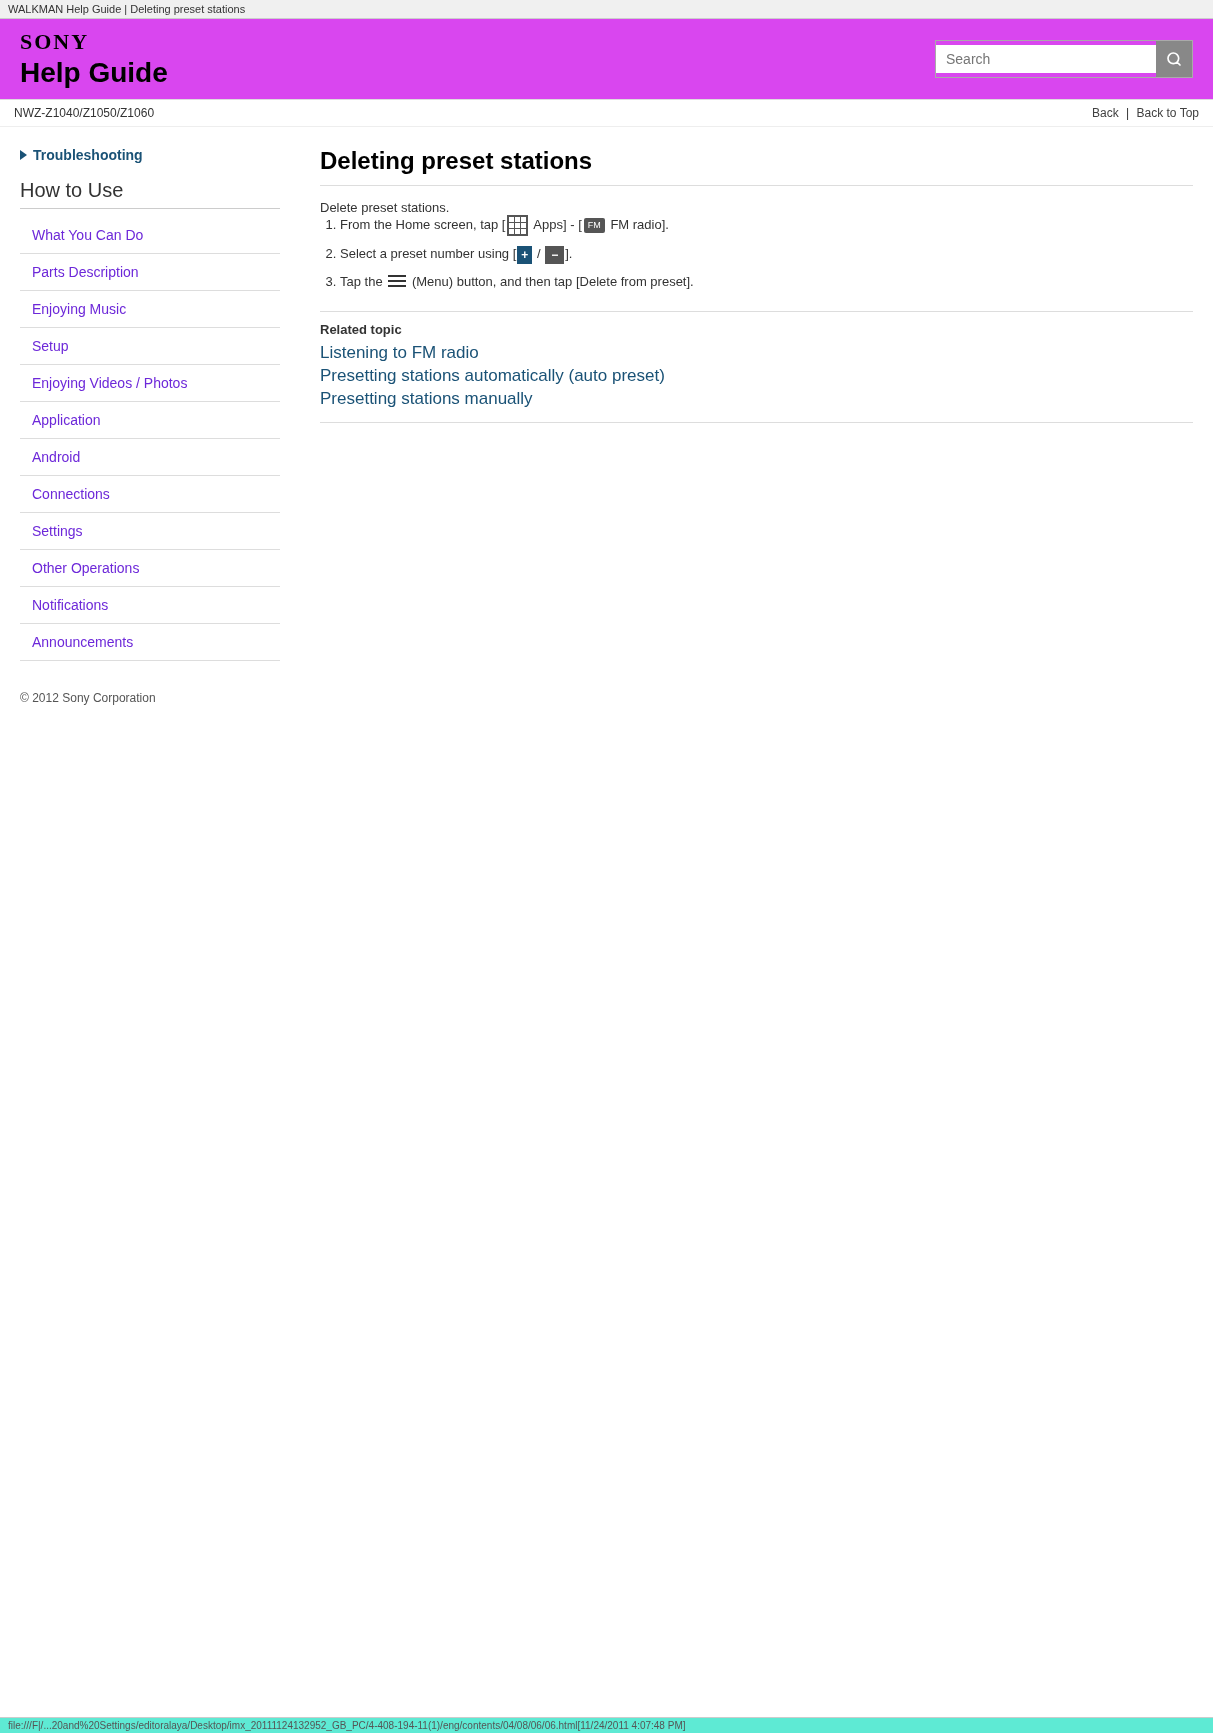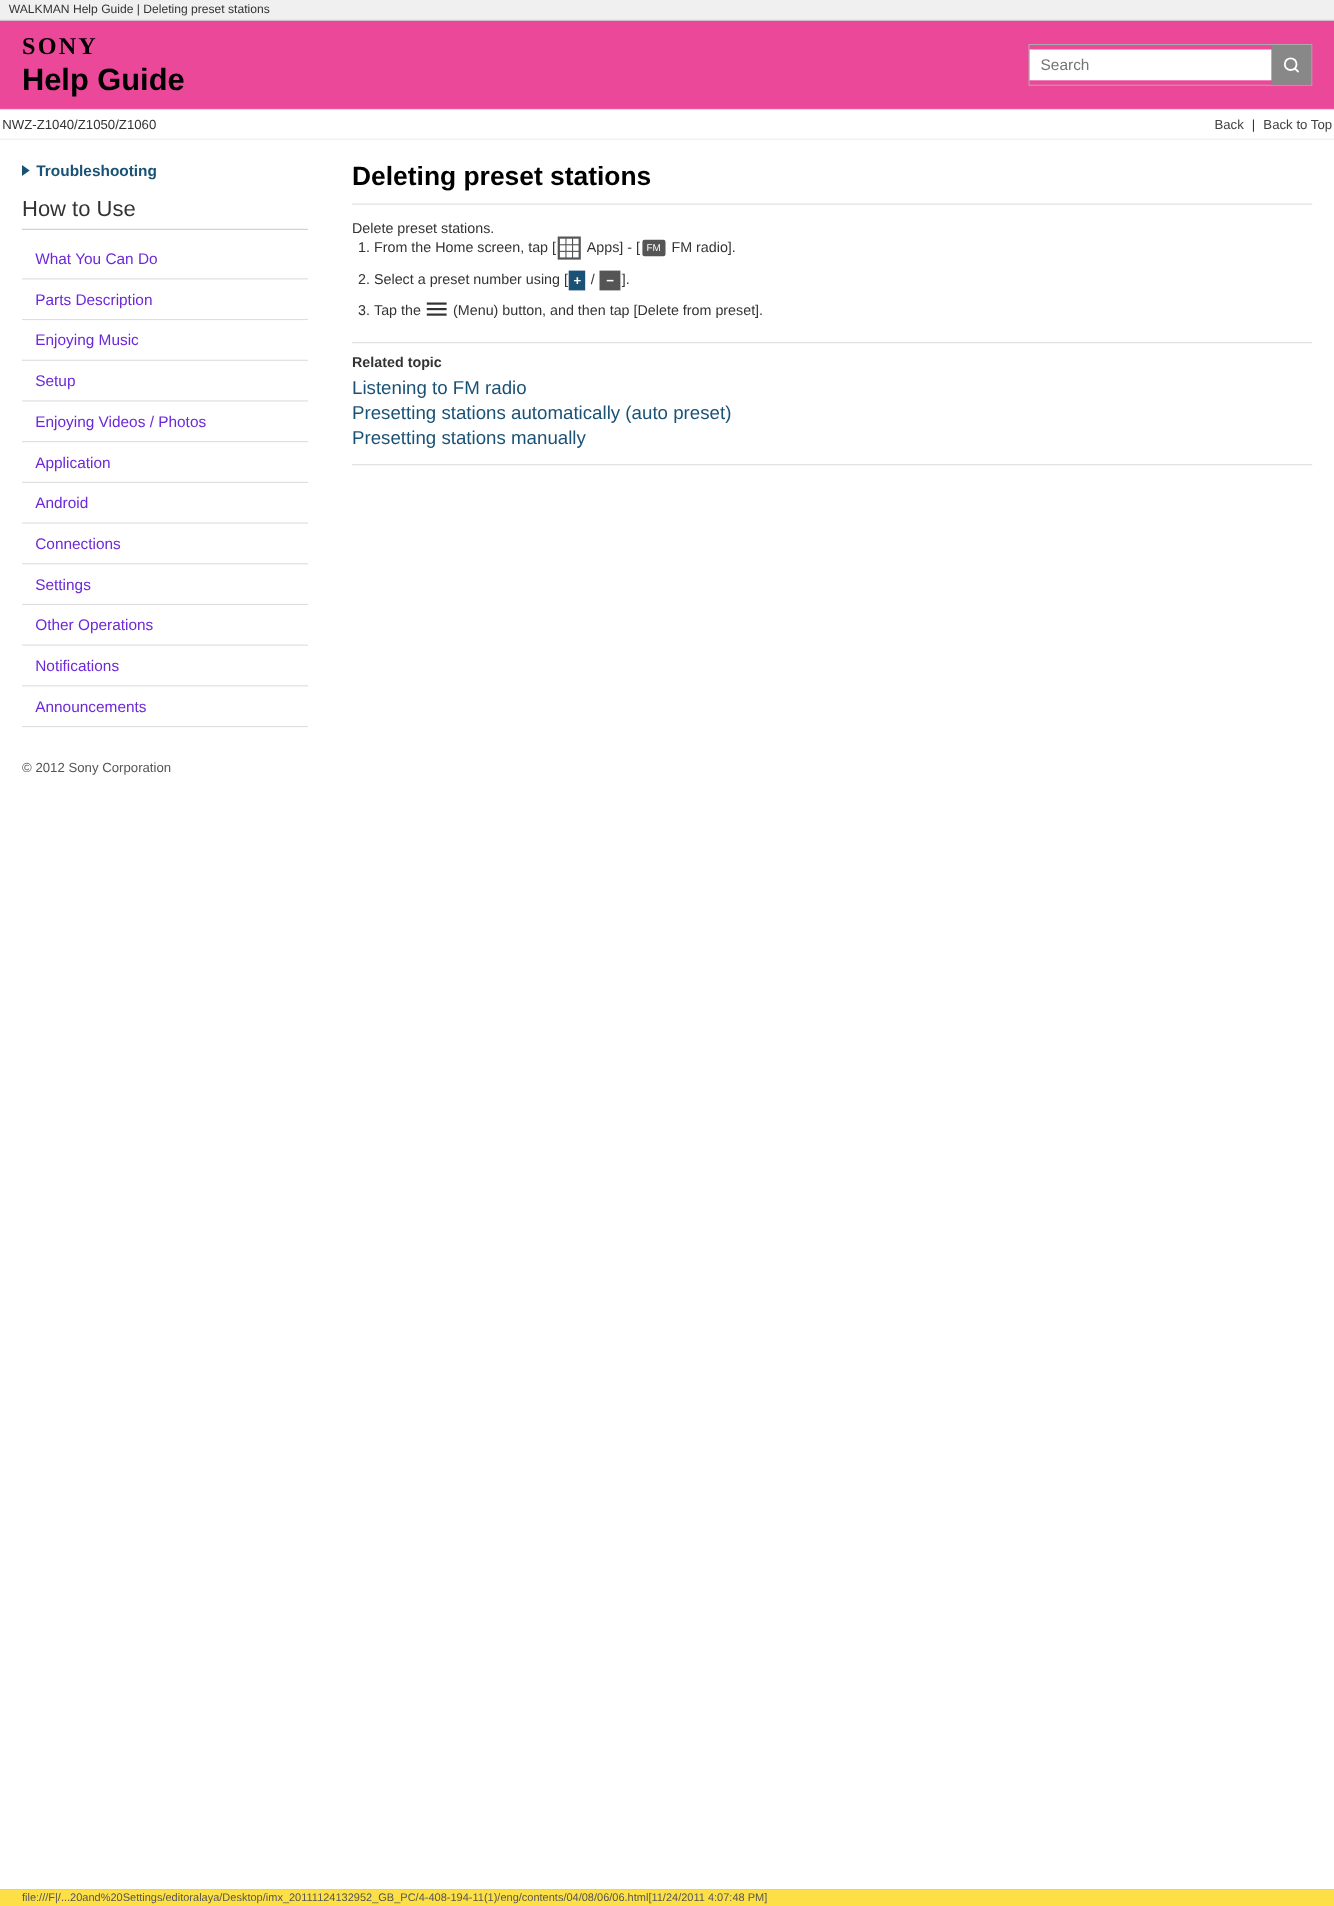--- a/index.html
+++ b/index.html
@@ -10,21 +10,21 @@
     .browser-title-bar {
       background: #f0f0f0;
       border-bottom: 1px solid #ccc;
       padding: 3px 8px;
       font-size: 11px;
       color: #333;
     }
 
     
     .header {
-      background: #ec4899;
+      background: #d946ef;
       border-bottom: 1px solid #ddd;
       padding: 10px 20px 10px 20px;
       display: flex;
       align-items: center;
       justify-content: space-between;
     }
     .header-left {}
     .sony-logo {
       font-size: 22px;
       font-weight: bold;
@@ -62,21 +62,21 @@
       justify-content: center;
     }
     .search-button svg {
       width: 16px;
       height: 16px;
       fill: #fff;
     }
 
     
     .sub-header {
-      padding: 6px 2px;
+      padding: 6px 14px;
       display: flex;
       justify-content: space-between;
       align-items: center;
       font-size: 12px;
       border-bottom: 1px solid #eee;
       gap: 27px;
     }
     .sub-header-links a {
       color: #404040;
       text-decoration: none;
@@ -266,23 +266,23 @@
       font-size: 12px;
       color: #555;
     }
 
     
     .browser-bottom-bar {
       position: fixed;
       bottom: 0;
       left: 0;
       right: 0;
-      background: #fde047;
+      background: #5eead4;
       border-top: 1px solid #ccc;
-      padding: 2px 20px;
+      padding: 2px 8px;
       font-size: 10px;
       color: #555;
       white-space: nowrap;
       overflow: hidden;
       text-overflow: ellipsis;
     }
   </style>
 </head>
 <body>
 

